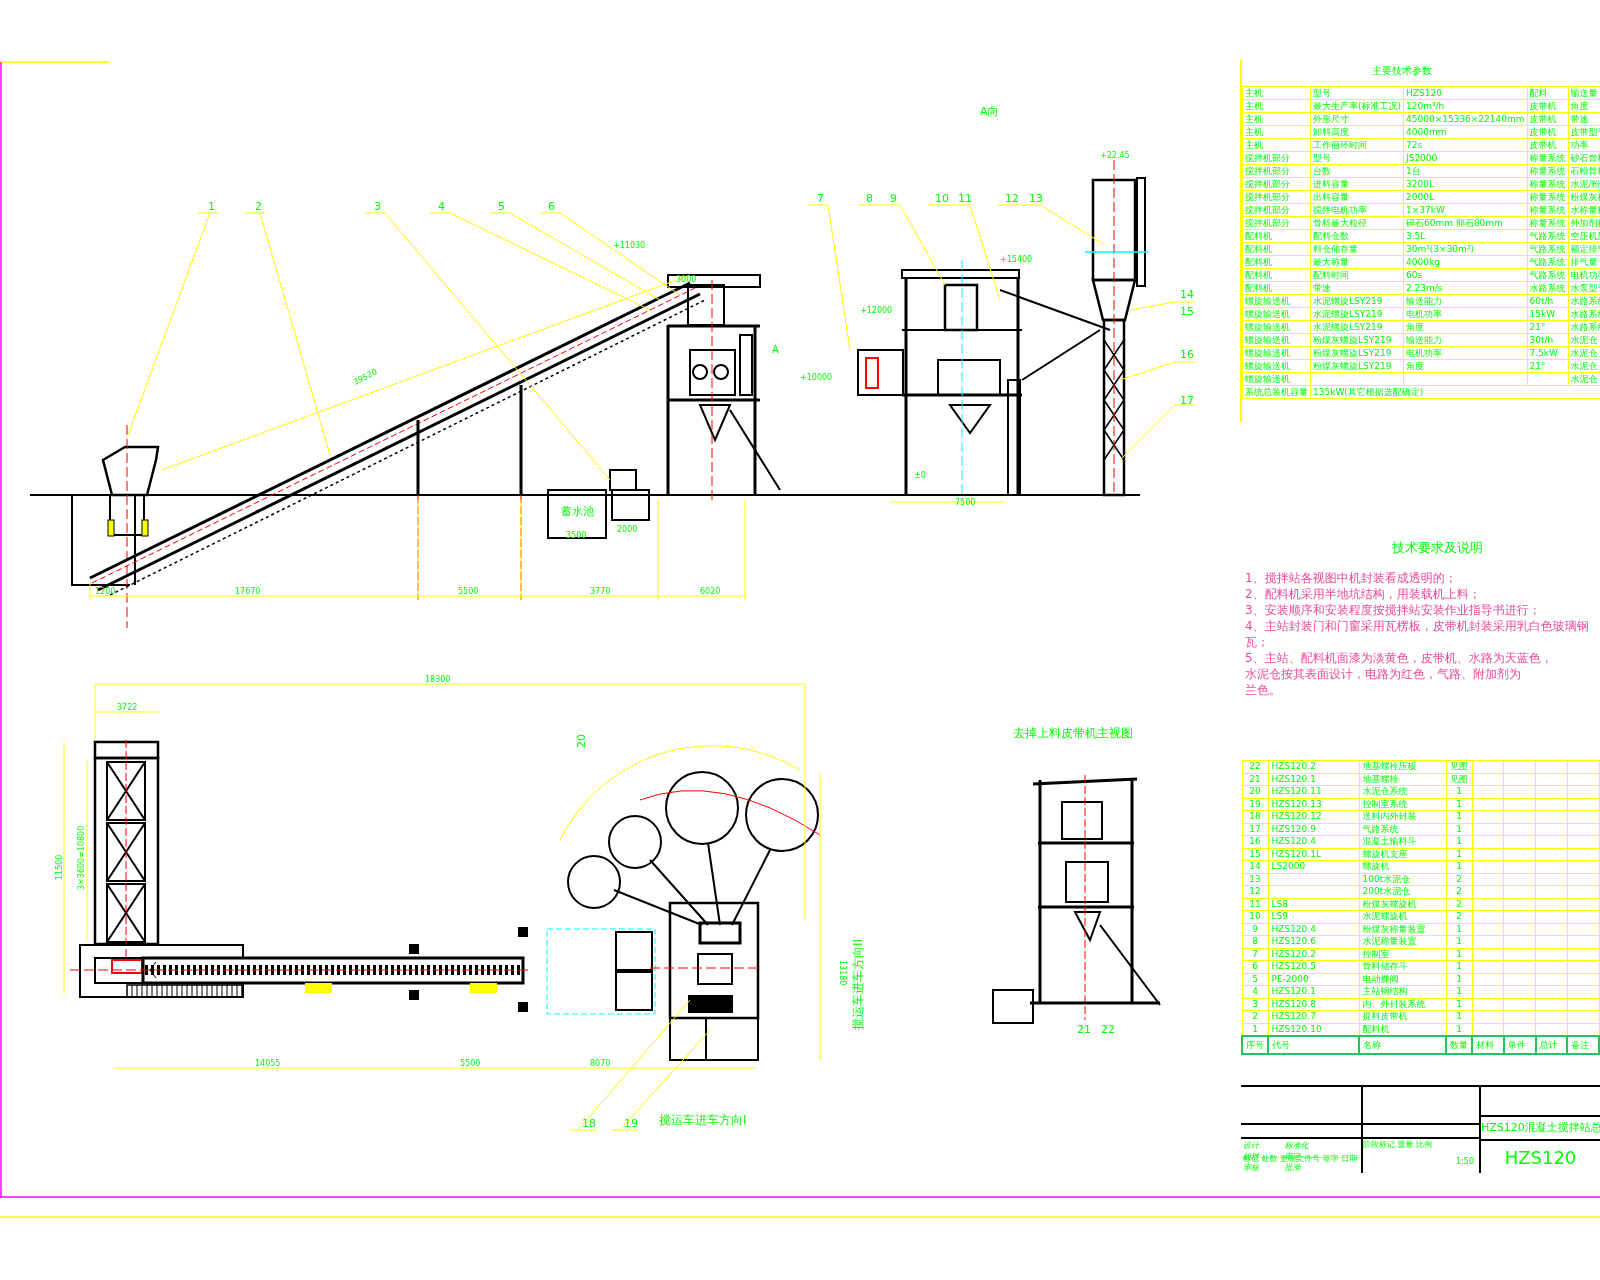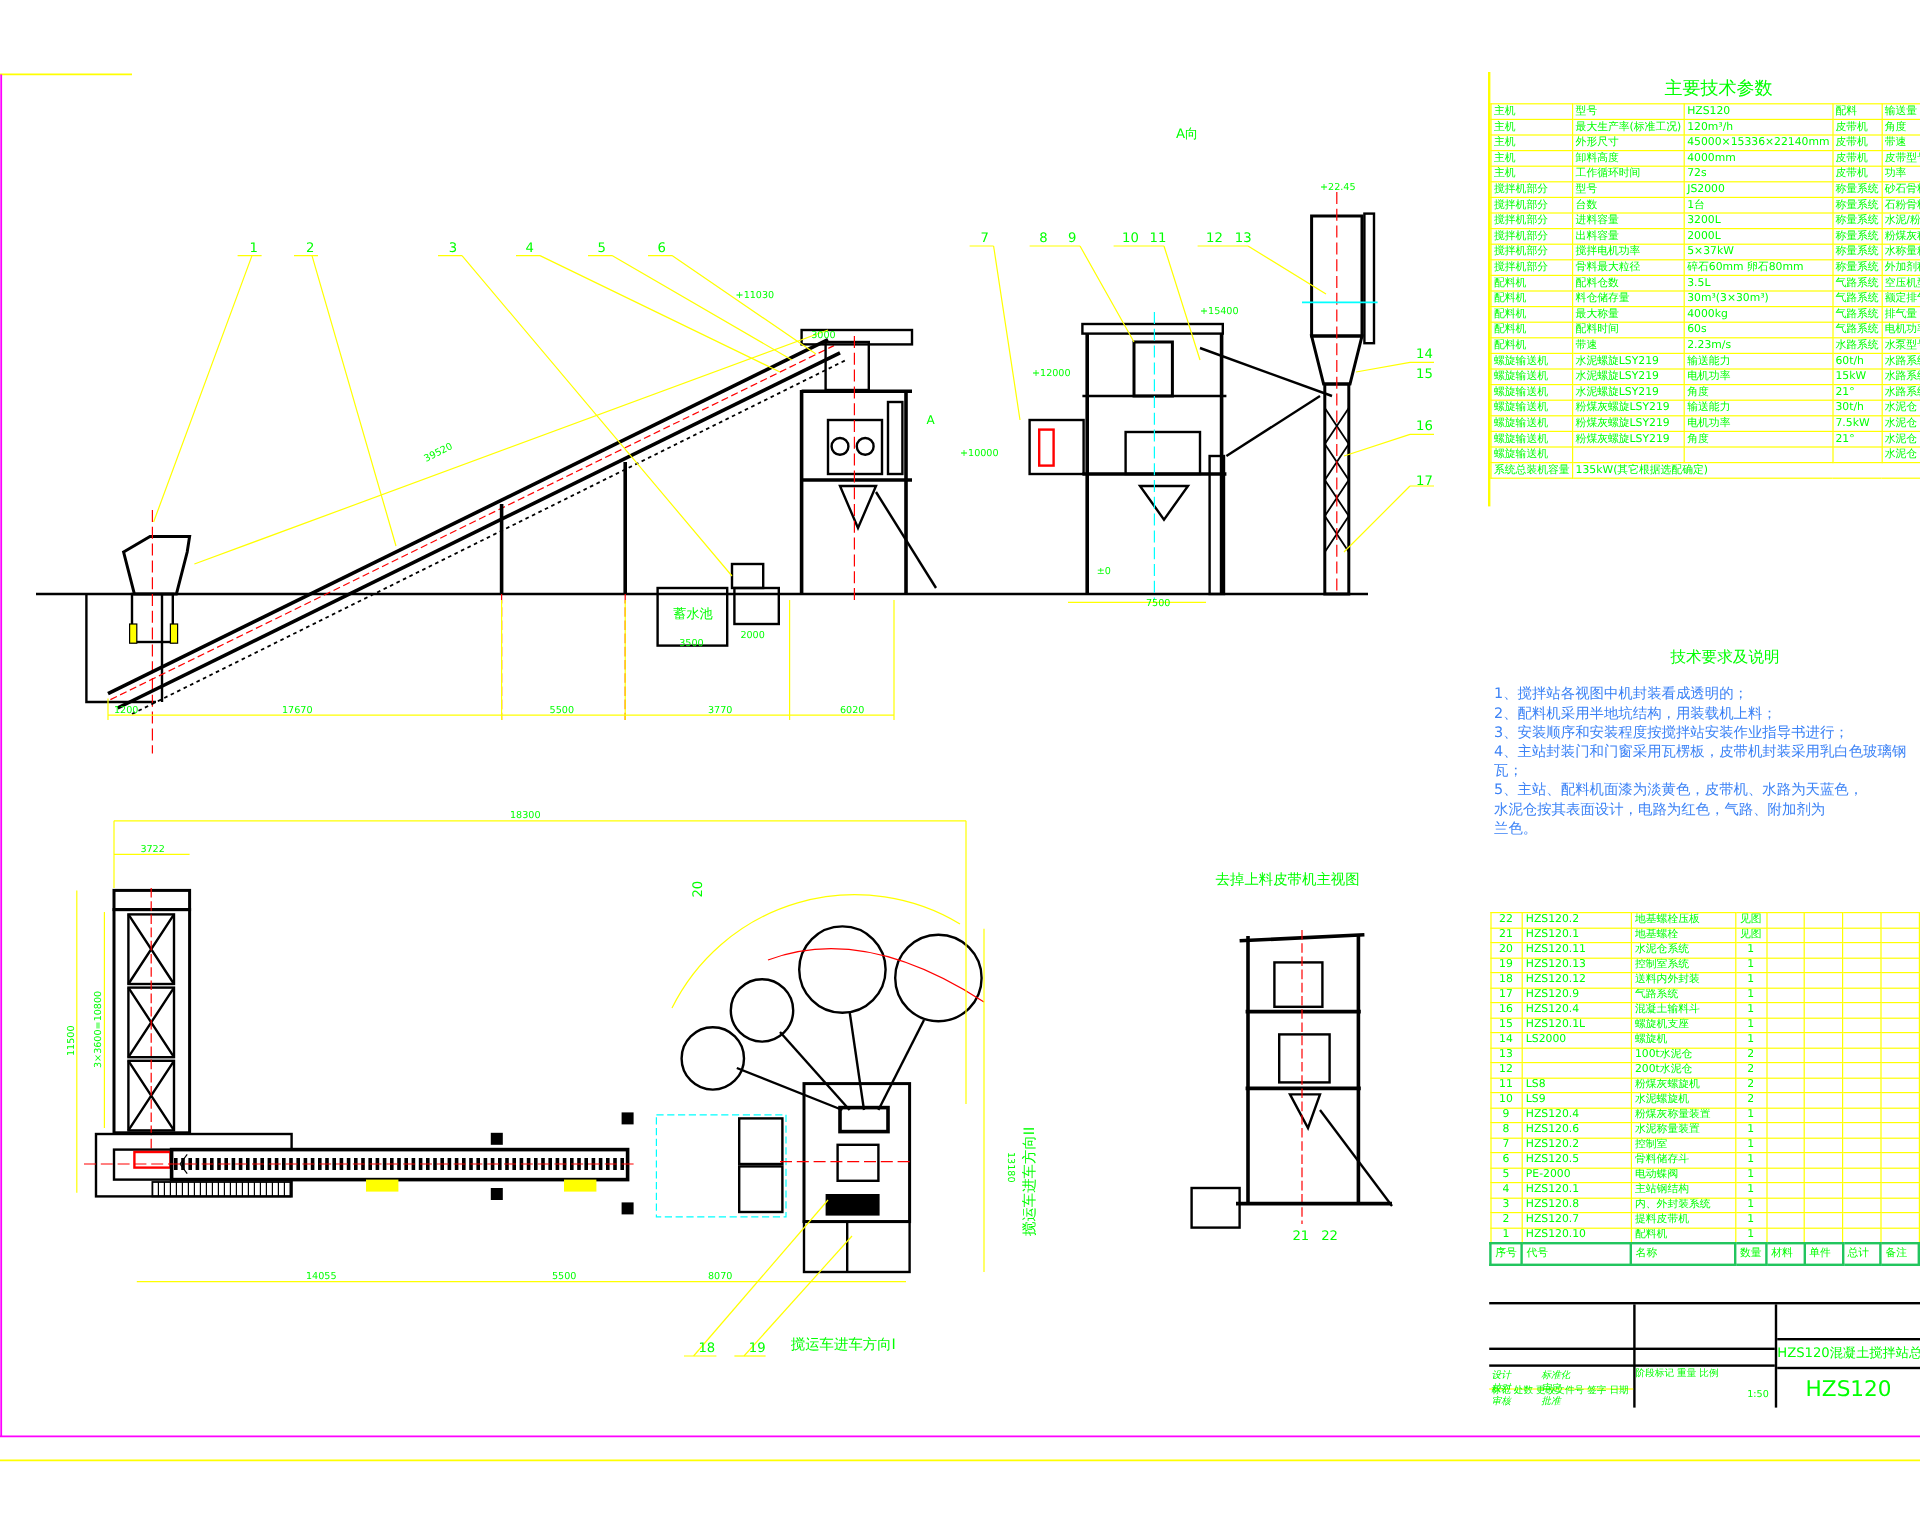--- a/index.html
+++ b/index.html
@@ -1,26 +1,26 @@
 <!DOCTYPE html>
 <html><head>
 <meta charset="utf-8">
 <style>
   html,body{margin:0;padding:0;background:#ffffff;}
   body{width:1600px;height:1280px;position:relative;overflow:hidden;font-family:"DejaVu Sans",sans-serif;}
   #canvas{position:absolute;left:0;top:0;width:1600px;height:1280px;}
   .t{font-family:"DejaVu Sans",sans-serif;fill:#00ff00;}
   
   #param-table{position:absolute;left:1240px;top:60px;width:360px;height:362px;border-left:2px solid #ffff00;}
-  #param-title{position:absolute;left:0;top:4px;width:320px;text-align:center;color:#00ff00;font-size:15px;padding-left:30px;}
+  #param-title{position:absolute;left:0;top:4px;width:320px;text-align:center;color:#00ff00;font-size:10px;}
   table.grid{border-collapse:collapse;position:absolute;}
   table.grid td{border:1px solid #ffff00;color:#00ff00;font-size:9px;padding:0 2px;height:12px;line-height:12px;white-space:nowrap;overflow:hidden;}
   #notes{position:absolute;left:1245px;top:539px;width:355px;}
   #notes-title{text-align:center;color:#00ff00;font-size:13px;margin-bottom:14px;padding-left:30px;}
-  #notes .note{color:#3b82f6;font-size:12px;line-height:15px;padding-left:22px;text-indent:-22px;margin-bottom:1px;white-space:nowrap;}
+  #notes .note{color:#ec4899;font-size:12px;line-height:15px;padding-left:22px;text-indent:-22px;margin-bottom:1px;white-space:nowrap;}
   #parts{position:absolute;left:1241px;top:760px;width:359px;}
   #parts table{border-collapse:collapse;width:100%;}
   #parts td{border:1px solid #ffff00;color:#00ff00;font-size:9px;height:11.5px;line-height:11px;padding:0 3px;white-space:nowrap;overflow:hidden;}
   #parts td.num{text-align:center;width:12px;}
   #parts td.code{width:84px;}
   #parts td.name{width:80px;}
   #parts td.qty{width:16px;text-align:center;}
   #parts tr.hdr td{border:2px solid #22c55e;height:16px;}
   #titleblock{position:absolute;left:1241px;top:1085px;width:359px;height:88px;border-top:2px solid #000;}
 </style>
@@ -354,21 +354,21 @@
         <tr>
           <td>搅拌机部分</td>
           <td>出料容量</td>
           <td>2000L</td>
           <td>称量系统</td>
           <td>粉煤灰称量精度</td>
         </tr>
         <tr>
           <td>搅拌机部分</td>
           <td>搅拌电机功率</td>
-          <td>5×37kW</td>
+          <td>1×37kW</td>
           <td>称量系统</td>
           <td>水称量精度</td>
         </tr>
         <tr>
           <td>搅拌机部分</td>
           <td>骨料最大粒径</td>
           <td>碎石60mm 卵石80mm</td>
           <td>称量系统</td>
           <td>外加剂称量精度</td>
         </tr>

